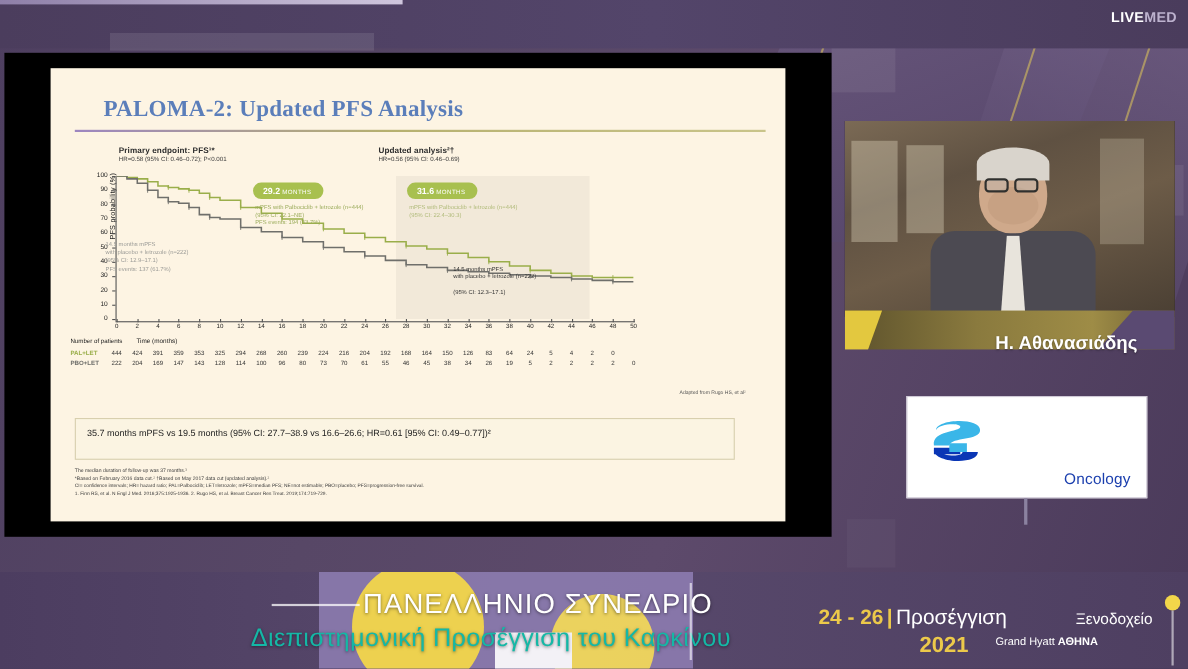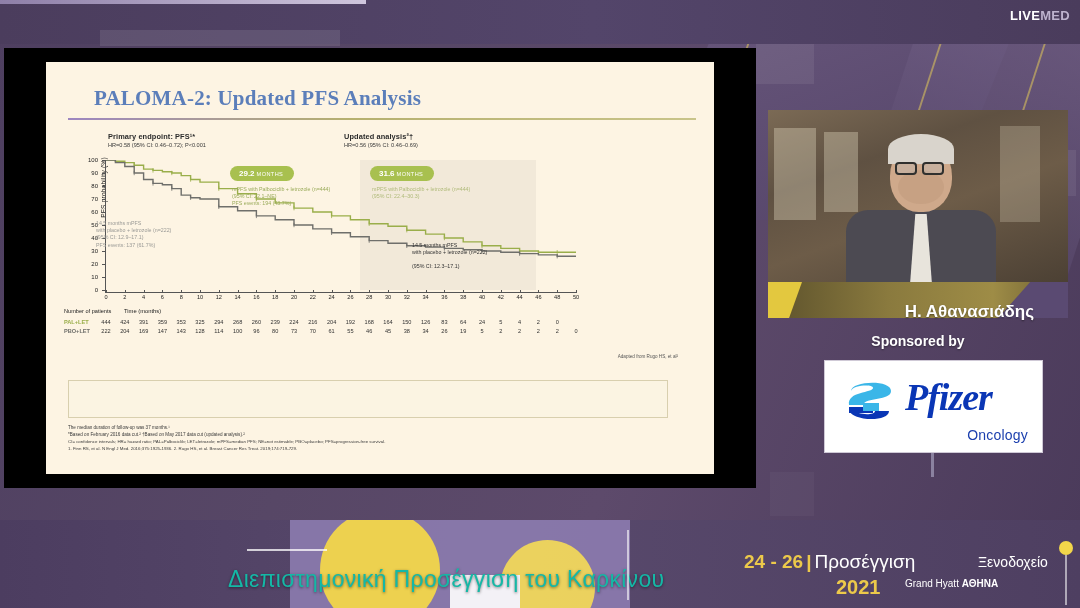--- a/index.html
+++ b/index.html
@@ -416,20 +416,21 @@
             <div class="risk-num" style="left: 429.8px; top: 196px;">2</div>
             <div class="risk-num" style="left: 448.6px; top: 196px;">2</div>
             <div class="risk-num" style="left: 467.4px; top: 196px;">2</div>
             <div class="risk-num" style="left: 486.2px; top: 196px;">2</div>
             <div class="risk-num" style="left: 505px; top: 196px;">0</div>
           </div>
 
       </div>
 
       <div class="callout">
+        <div>35.7 months mPFS vs 19.5 months (95% CI: 27.7–38.9 vs 16.6–26.6; HR=0.61 [95% CI: 0.49–0.77])²</div>
       </div>
 
       <div class="foot">
         <p>The median duration of follow-up was 37 months.¹</p>
         <p>*Based on February 2016 data cut.² †Based on May 2017 data cut (updated analysis).²</p>
         <p class="small">CI= confidence intervals; HR= hazard ratio; PAL=Palbociclib; LET=letrozole; mPFS=median PFS; NE=not estimable; PBO=placebo; PFS=progression-free survival.</p>
         <p class="small">1. Finn RS, et al. N Engl J Med. 2016;375:1925-1936. 2. Rugo HS, et al. Breast Cancer Res Treat. 2019;174:719-729.</p>
       </div>
 
     </div>
@@ -449,45 +450,44 @@
     <div class="cam-glass" style="left:154px;"></div>
   </div>
 
   <div class="name-wrap">
     <div class="name-band"></div>
     <div class="name-yellow"></div>
     <div class="name-purple"></div>
     <div class="name-text">Η. Αθανασιάδης</div>
   </div>
 
-  <div class="sponsor-label">Sponsored by</div>
   <div class="pfizer-box">
     <svg class="pfz-logo" viewBox="0 0 62 62">
       <path d="M12 16 C12 6, 52 4, 52 16 C52 26, 26 22, 24 30 L10 30 C8 16, 34 18, 34 13 C34 9, 14 10, 12 16 Z" fill="#3ab6e8"></path>
       <path d="M10 34 C10 46, 50 48, 50 36 L36 36 C36 41, 16 40, 16 34 Z" fill="#0a36b5"></path>
       <path d="M10 32 L34 32 L34 38 L10 38 Z" fill="#0a36b5"></path>
       <path d="M24 28 L40 28 L40 36 L24 36 Z" fill="#3ab6e8"></path>
     </svg>
-    <div class="pfz-word">Pfizer</div>
     <div class="pfz-onc">Oncology</div>
   </div>
   <div class="pfz-pole"></div>
 
   <div class="footer">
     
     
     
   </div>
   <div class="foot-art">
     <div class="fa-purple"></div>
     <div class="fa-yellow1"></div>
     <div class="fa-yellow2"></div>
     <div class="fa-white"></div>
   </div>
   <div class="conf-rule"></div>
+  <div class="conf-line1">ΠΑΝΕΛΛΗΝΙΟ ΣΥΝΕΔΡΙΟ</div>
   <div class="conf-line2">Διεπιστημονική Προσέγγιση του Καρκίνου</div>
   <div class="conf-vrule"></div>
 
   <div class="dates">
     <b>24 - 26</b><span class="sep">|</span><span>Προσέγγιση</span>
   </div>
   <div class="year">2021</div>
   <div class="venue1">Ξενοδοχείο</div>
   <div class="venue2"><span>Grand Hyatt</span> <b>ΑΘΗΝΑ</b></div>
   <div class="foot-dot"></div>

